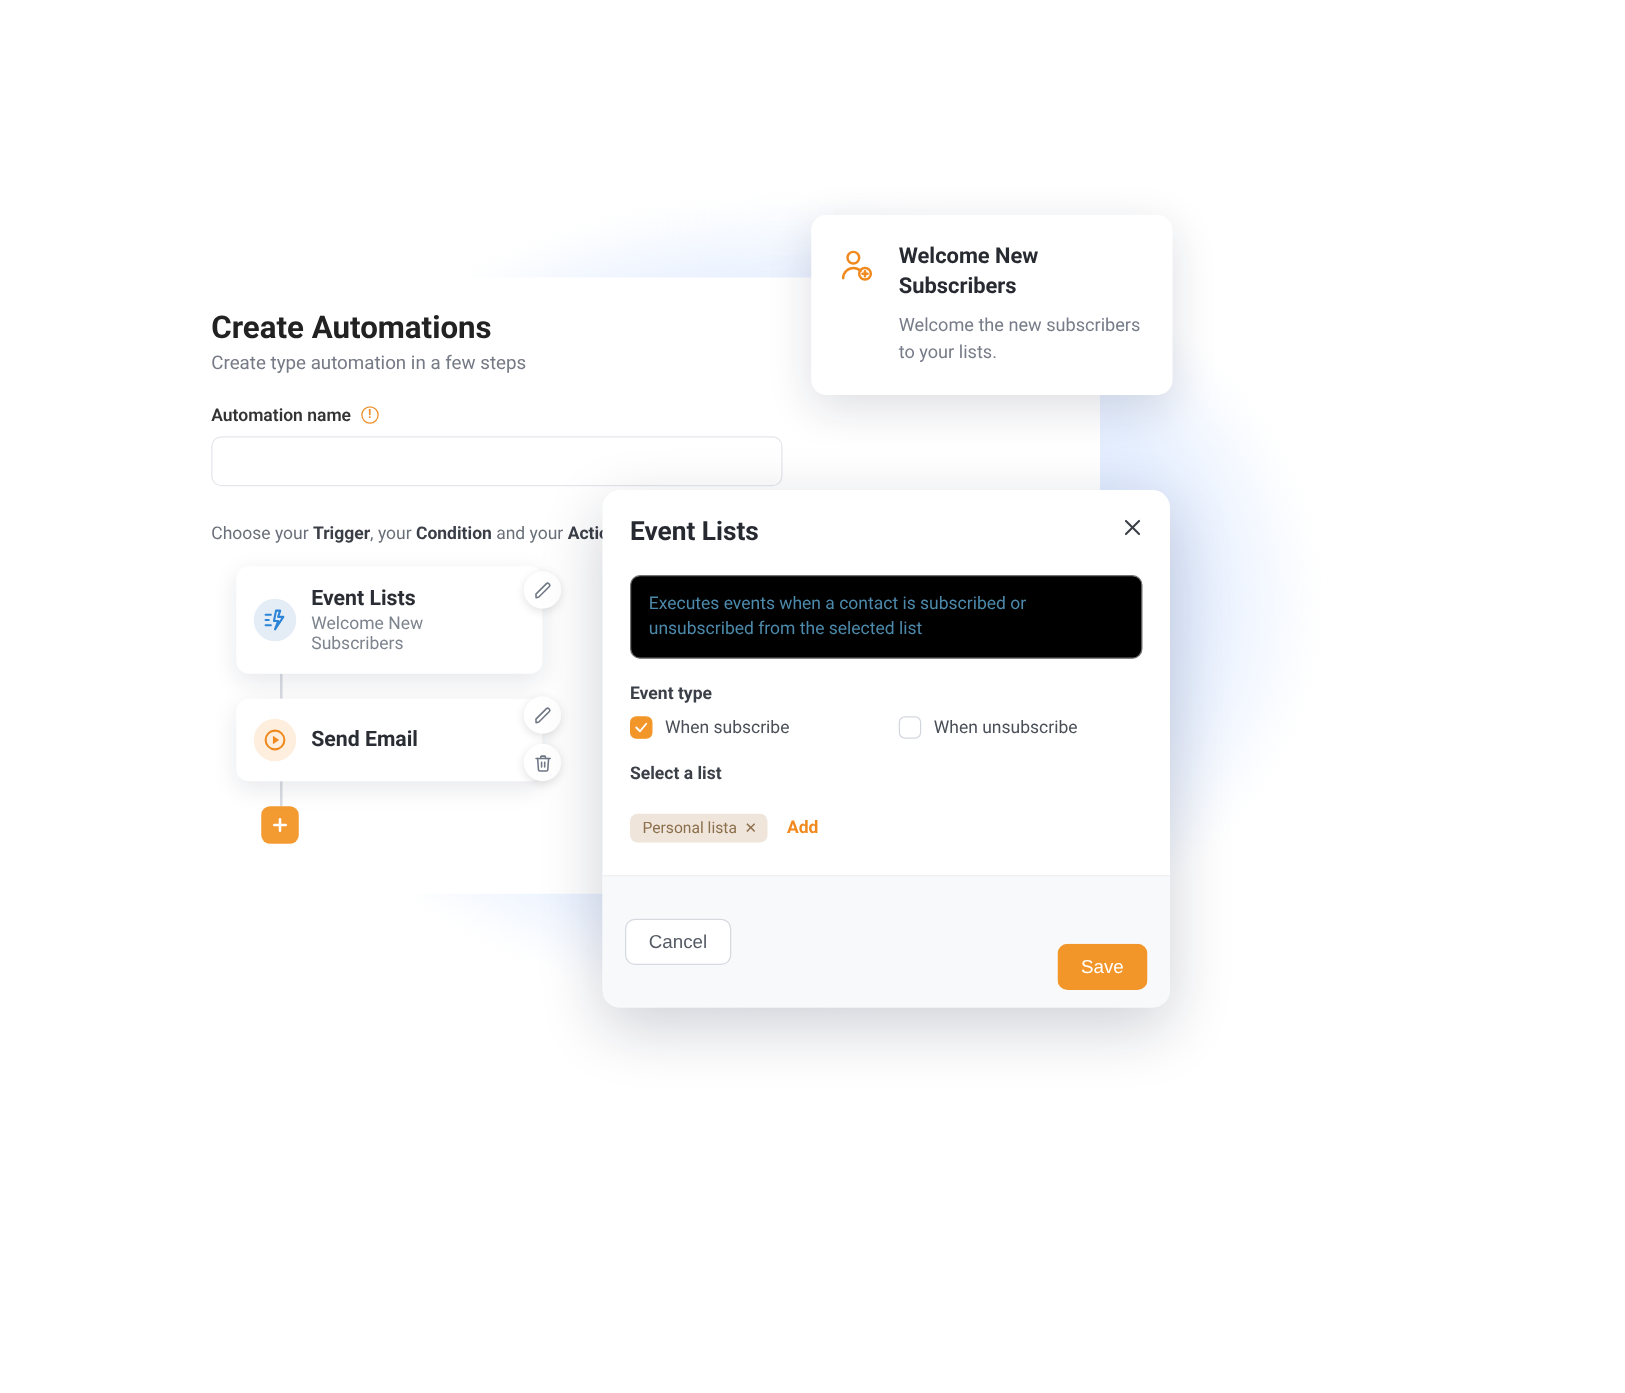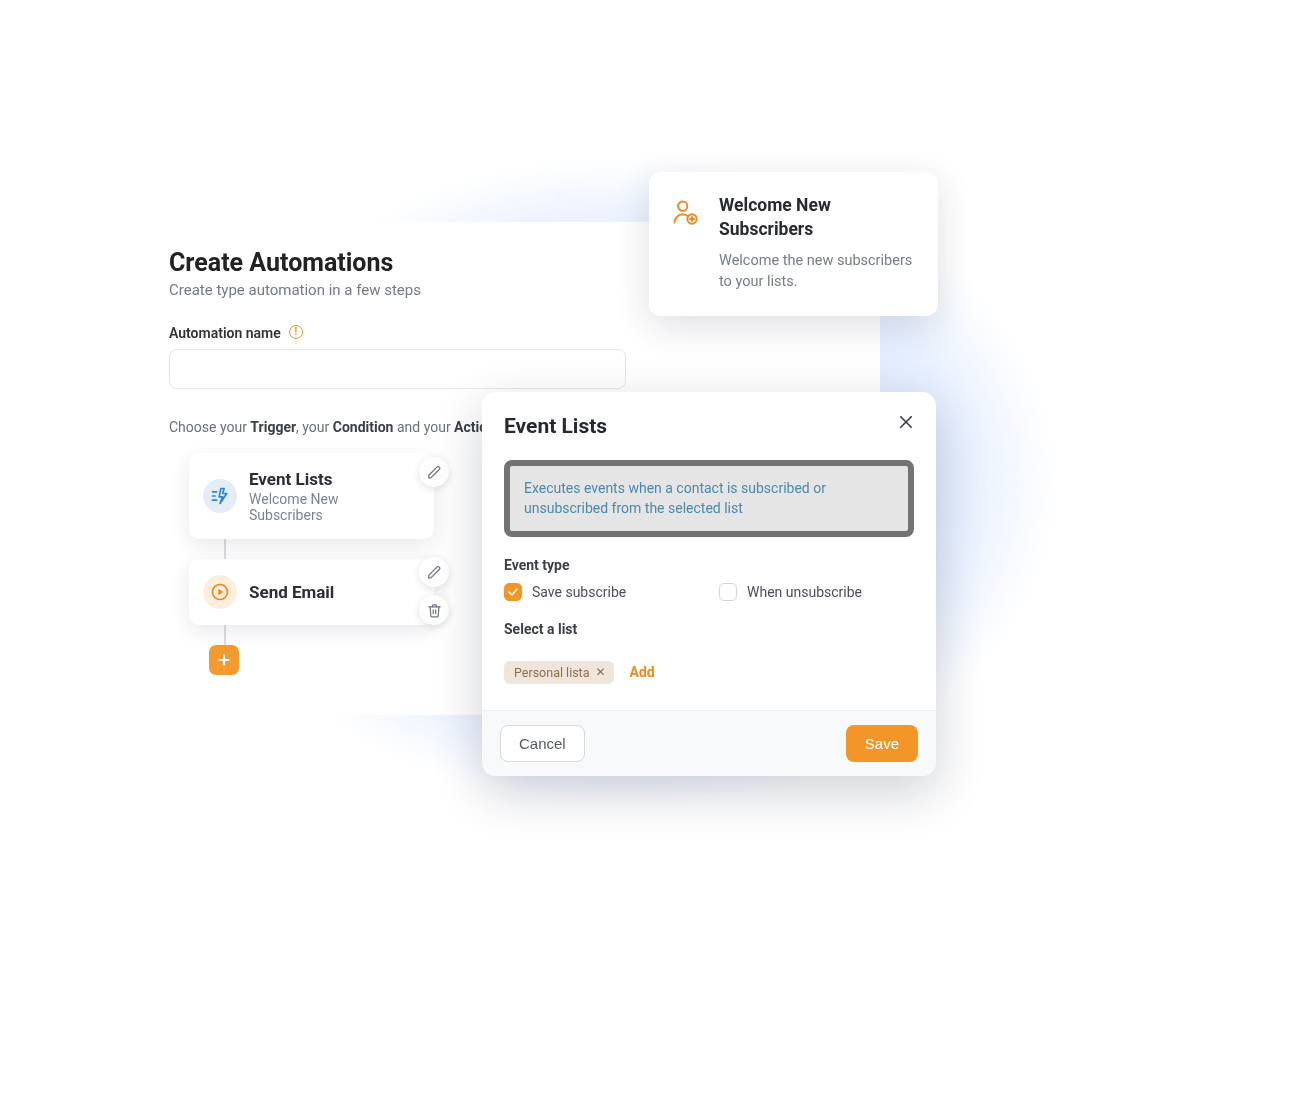--- a/index.html
+++ b/index.html
@@ -171,22 +171,22 @@
     color:#262a30;
   }
   .modal-close {
     position:absolute; right:18px; top:18px;
     width:24px; height:24px;
     display:flex; align-items:center; justify-content:center;
     color:#3b3f47; cursor:pointer;
   }
   .notice {
     margin-top:22px;
-    border:6px solid #737373;
-    background:#e5e5e5;
+    border:1px solid #737373;
+    background:#000000;
     color:#4c89aa;
     border-radius:8px;
     padding:12px 14px;
     font-size:14px;
     line-height:1.45;
   }
   .section-label {
     margin-top:20px;
     font-size:14px;
     font-weight:700;
@@ -248,20 +248,21 @@
     border:1px solid transparent;
   }
   .btn-secondary {
     background:#fff;
     color:#545a64;
     border-color:#d6d9df;
   }
   .btn-primary {
     background:#f39629;
     color:#fff;
+    margin-top:40px;
   }
 
   svg { display:block; }
 </style>
 </head>
 <body>
 
 <div class="bg-glow"></div>
 
 <div class="main-card">
@@ -369,21 +370,21 @@
     <div class="notice">Executes events when a contact is subscribed or unsubscribed from the selected list</div>
 
     <div class="section-label">Event type</div>
     <div class="check-row">
       <div class="check-item">
         <div class="check-box checked">
           <svg width="12" height="12" viewBox="0 0 24 24" fill="none" stroke="currentColor" stroke-width="3" stroke-linecap="round" stroke-linejoin="round">
             <polyline points="4 12 10 18 20 6"></polyline>
           </svg>
         </div>
-        <span class="check-label">Save subscribe</span>
+        <span class="check-label">When subscribe</span>
       </div>
       <div class="check-item">
         <div class="check-box"></div>
         <span class="check-label">When unsubscribe</span>
       </div>
     </div>
 
     <div class="section-label">Select a list</div>
     <div class="chip-row">
       <span class="chip">

